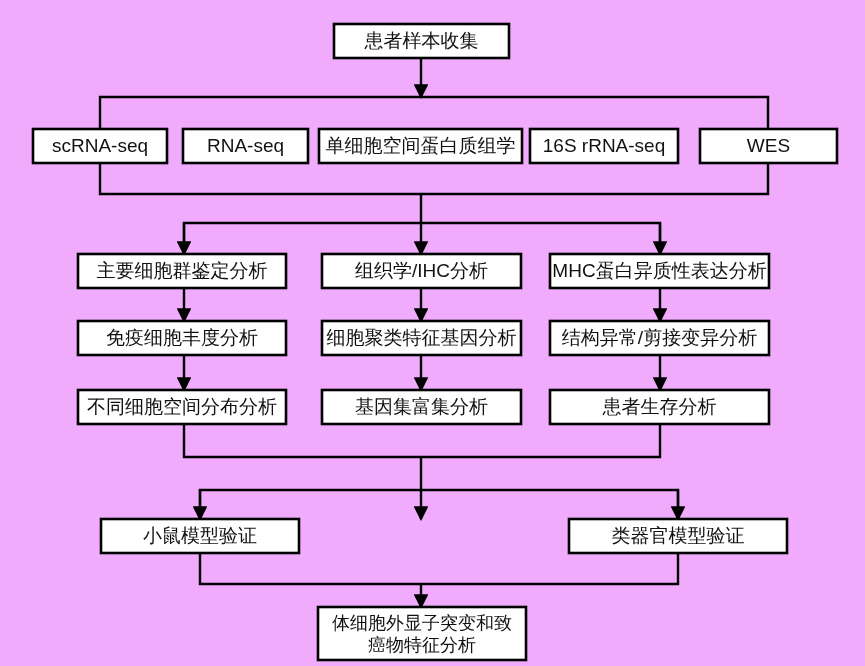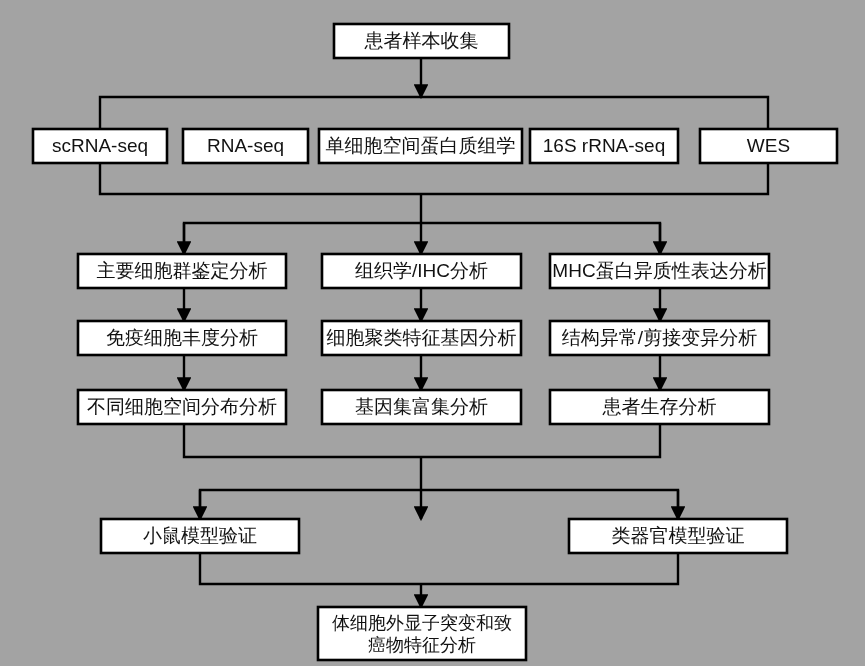--- a/index.html
+++ b/index.html
@@ -7,21 +7,21 @@
     padding: 0;
     background: #ffffff;
   }
   body {
     font-family: "Liberation Sans", "DejaVu Sans", sans-serif;
   }
   #flowchart-root {
     position: relative;
     width: 865px;
     height: 666px;
-    background: #a3a3a3;
+    background: #f0abfc;
     overflow: hidden;
   }
   svg.diagram {
     display: block;
     width: 865px;
     height: 666px;
   }
   .node-rect {
     fill: #ffffff;
     stroke: #000000;

